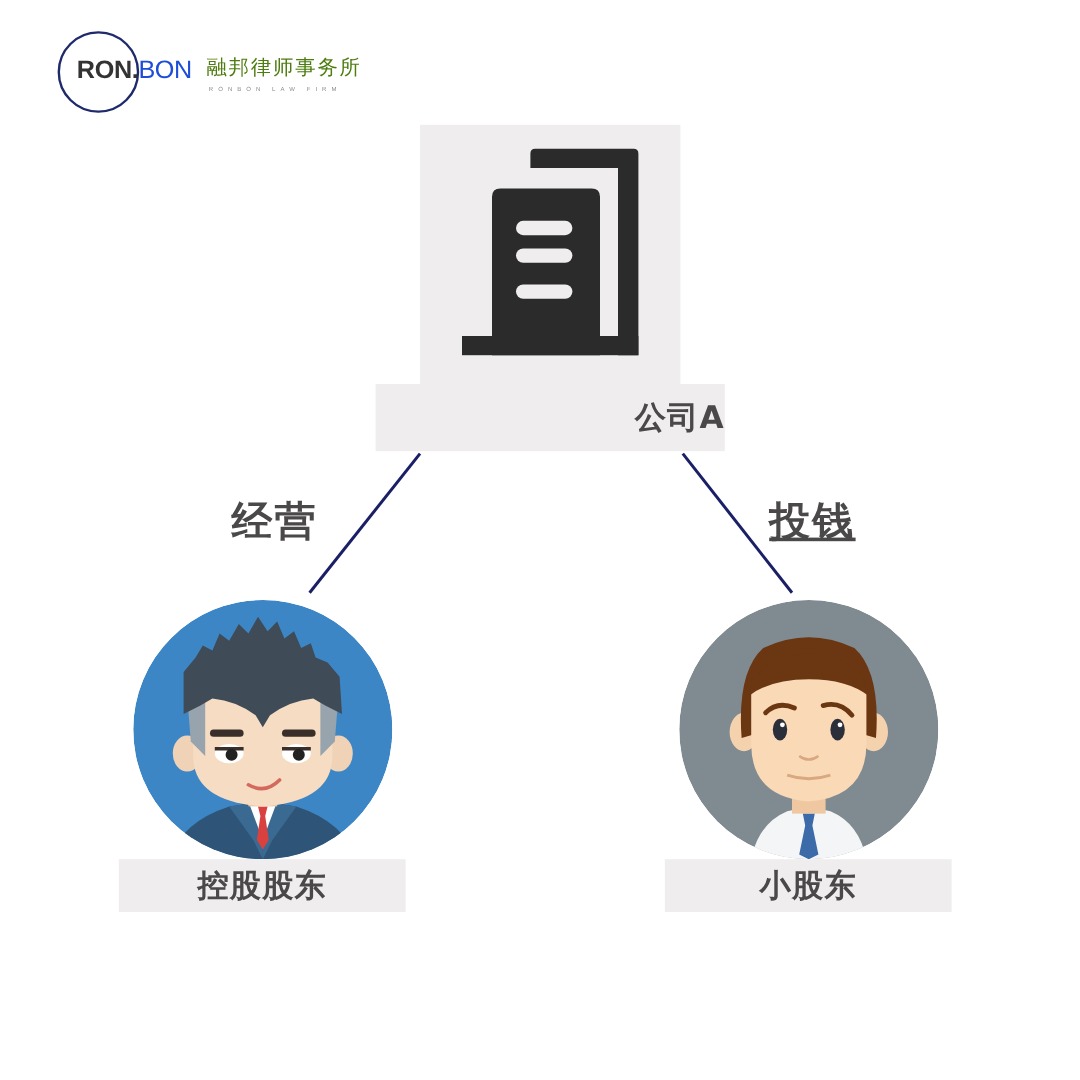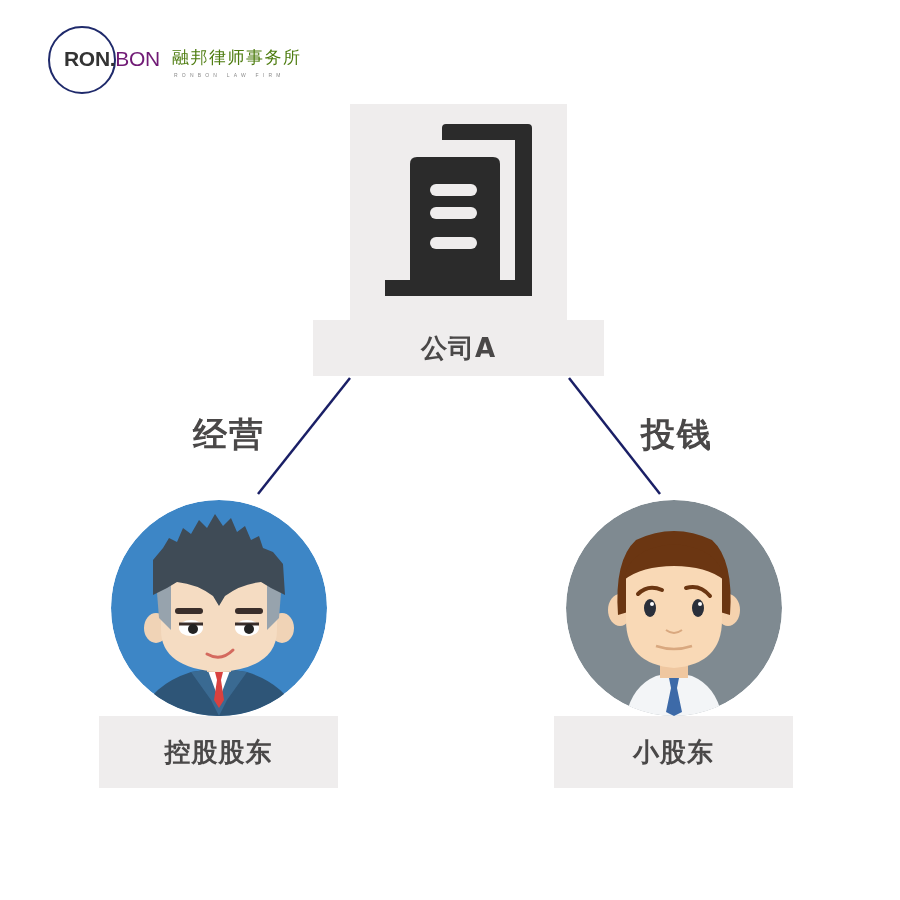--- a/index.html
+++ b/index.html
@@ -25,21 +25,21 @@
     }
     .logo-text {
       left: 64px; top: 46px;
       font-family: "Liberation Sans", sans-serif;
       font-size: 21px;
       line-height: 26px;
       white-space: nowrap;
       letter-spacing: -0.3px;
     }
     .logo-text .bold { font-weight: bold; color: #333333; text-align: center; }
-    .logo-text .light { font-weight: normal; color: #701a75; }
+    .logo-text .light { font-weight: normal; color: #1d4ed8; }
     .firm-cn {
       left: 172px; top: 46px;
       font-size: 17px;
       color: #4d7c0f;
       letter-spacing: 1.5px;
       line-height: 22px;
       white-space: nowrap;
     }
     .firm-en {
       left: 174px; top: 72px;
@@ -55,21 +55,21 @@
       left: 350px; top: 104px;
       width: 217px; height: 216px;
       background: #efeded;
     }
     .company-label-box {
       left: 313px; top: 320px;
       width: 291px; height: 56px;
       background: #efeded;
       display: flex;
       align-items: center;
-      justify-content: center;
+      justify-content: flex-end;
     }
     .label-text {
       font-weight: bold;
       color: #4a4848;
       font-size: 26px;
       letter-spacing: 1px;
     }
 
     .connector-svg {
       left: 0; top: 0; width: 900px; height: 900px;
@@ -77,32 +77,32 @@
     }
 
     .rel-label {
       font-weight: bold;
       color: #4a4848;
       font-size: 34px;
       letter-spacing: 2px;
       white-space: nowrap;
     }
     .rel-left { left: 193px; top: 412px; }
-    .rel-right { left: 641px; top: 412px; }
+    .rel-right { left: 641px; top: 412px; text-decoration: underline; }
 
     .avatar {
       width: 216px; height: 216px;
       border-radius: 50%;
       overflow: hidden;
     }
     .avatar-left { left: 111px; top: 500px; }
     .avatar-right { left: 566px; top: 500px; }
 
     .person-label-box {
-      width: 239px; height: 72px;
+      width: 239px; height: 44px;
       background: #efeded;
       display: flex;
       align-items: center;
       justify-content: center;
     }
     .person-left { left: 99px; top: 716px; }
     .person-right { left: 554px; top: 716px; font-family: Liberation Serif, serif; }
   </style>
 </head>
 <body>

